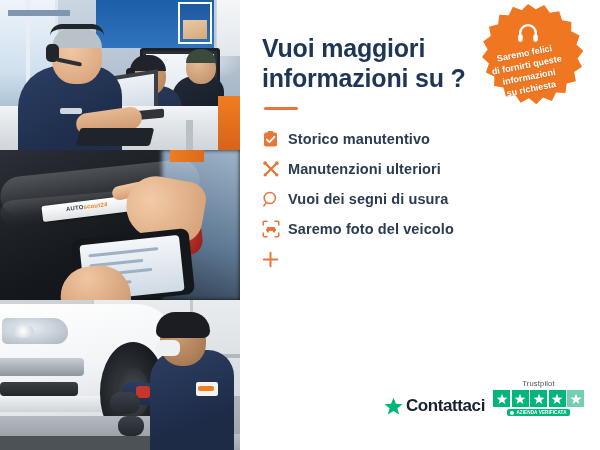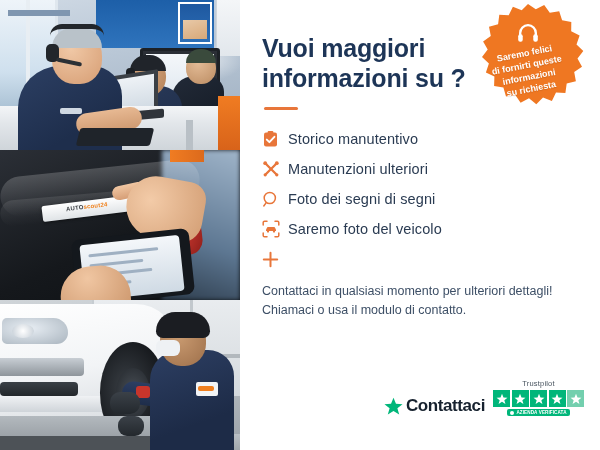--- a/index.html
+++ b/index.html
@@ -176,21 +176,21 @@
   .burst .headset { position:absolute; left:50%; top:21px; transform: translateX(-50%);
       width:22px; height:20px; }
   .burst .btext { position:absolute; left:50%; top:46px; transform: translate(-50%,0) rotate(-11deg);
       width:96px; text-align:center; color:#fff; font-weight:700; font-size:9px; line-height:1.32;
       text-shadow:0 1px 1px rgba(0,0,0,.12); }
 
   
   .list { margin-top: 2px; }
   .row { display:flex; align-items:center; height:30px; }
   .row .ic { width: 26px; flex: 0 0 26px; display:flex; align-items:center; justify-content:flex-start; }
-  .row .lbl { font-size:14.5px; color:#2a3b52; font-weight:400; letter-spacing:.1px; }
+  .row .lbl { font-size:14.5px; color:#2a3b52; font-weight:700; letter-spacing:.1px; }
 
   
   .phone { margin-top: 22px; font-size:16px; font-weight:700; color:#1d3557; letter-spacing:-0.1px; }
   .sub { margin-top:8px; font-size:12.5px; line-height:1.55; color:#3d4f66; }
 
   
   .tp { position:absolute; right:16px; bottom: 34px; display:flex; align-items:flex-end; gap:8px; }
   .tp-logo { display:flex; align-items:center; gap:3px; }
   .tp-word { font-size:17px; font-weight:700; color:#16212e; letter-spacing:-0.4px; }
   .tp-right { display:flex; flex-direction:column; align-items:center; gap:2px; }
@@ -343,21 +343,21 @@
         <span class="lbl">Manutenzioni ulteriori</span>
       </div>
 
       <div class="row">
         <span class="ic">
           <svg width="17" height="17" viewBox="0 0 17 17">
             <circle cx="7.8" cy="7" r="5.6" stroke="#e8763a" stroke-width="1.5" fill="none"></circle>
             <line x1="4.2" y1="11.6" x2="1.8" y2="15" stroke="#e8763a" stroke-width="1.5" stroke-linecap="round"></line>
           </svg>
         </span>
-        <span class="lbl">Foto dei segni di segni</span>
+        <span class="lbl">Vuoi dei segni di usura</span>
       </div>
 
       <div class="row">
         <span class="ic">
           <svg width="18" height="18" viewBox="0 0 18 18">
             <g stroke="#e8763a" stroke-width="1.5" fill="none" stroke-linecap="round">
               <path d="M1.2 5 V2.6 a1.4 1.4 0 0 1 1.4-1.4 H5"></path>
               <path d="M13 1.2 h2.4 a1.4 1.4 0 0 1 1.4 1.4 V5"></path>
               <path d="M16.8 13 v2.4 a1.4 1.4 0 0 1 -1.4 1.4 H13"></path>
               <path d="M5 16.8 H2.6 a1.4 1.4 0 0 1 -1.4-1.4 V13"></path>
@@ -377,24 +377,20 @@
               <line x1="8.5" y1="1.8" x2="8.5" y2="15.2"></line>
               <line x1="1.8" y1="8.5" x2="15.2" y2="8.5"></line>
             </g>
           </svg>
         </span>
       </div>
 
     </div>
 
 
-    <div class="sub">
-      <div>Contattaci in qualsiasi momento per ulteriori dettagli!</div>
-      <div>Chiamaci o usa il modulo di contatto.</div>
-    </div>
 
     <div class="tp">
       <div class="tp-logo">
         <svg width="19" height="19" viewBox="0 0 20 20">
           <path d="M10 0.8 l2.6 6.4 6.9 0.3 -5.4 4.3 1.9 6.7 -6-3.8 -6 3.8 1.9-6.7 -5.4-4.3 6.9-0.3 z" fill="#00b67a"></path>
         </svg>
         <span class="tp-word">Contattaci</span>
       </div>
       <div class="tp-right">
         <span class="tp-exc">Trustpilot</span>

